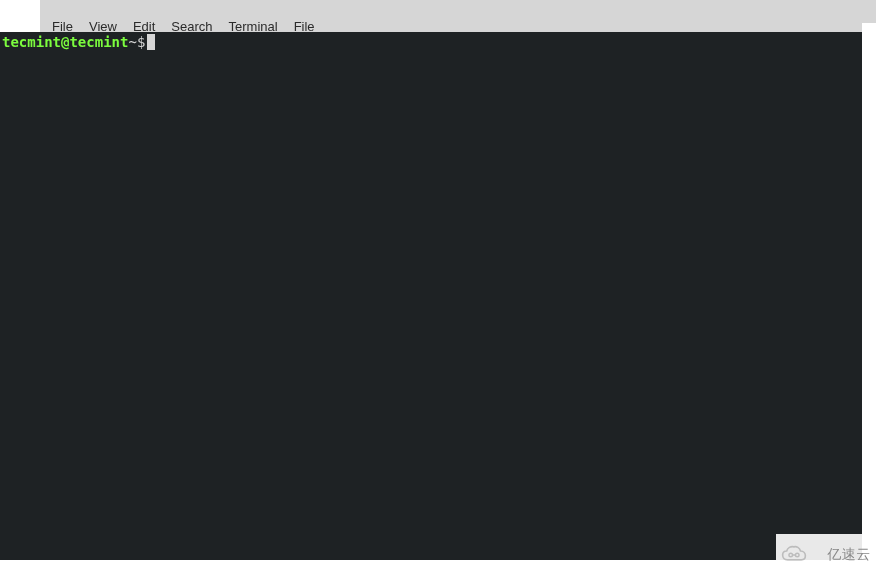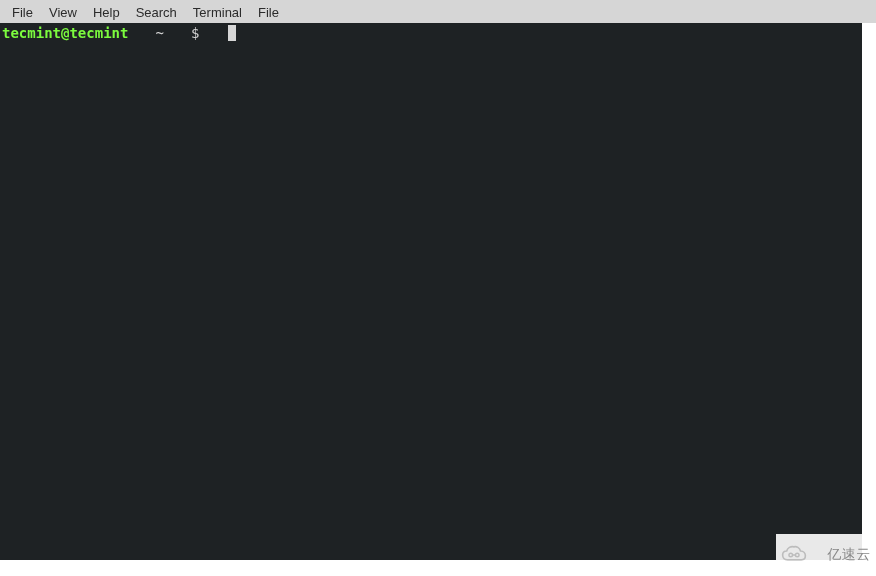--- a/index.html
+++ b/index.html
@@ -12,44 +12,44 @@
       height: 576px;
       font-family: sans-serif;
       background: #ffffff;
       position: relative;
       overflow: hidden;
     }
     .menubar {
       background: #d6d6d6;
       height: 23px;
       display: flex;
-      align-items: flex-end;
-      padding: 0 4px;
+      align-items: flex-start;
+      padding: 16px 4px;
       font-size: 13px;
       color: #2b2b2b;
+      margin-left: 40px;
     }
     .menu-item {
       padding: 3px 8px;
       cursor: pointer;
     }
     .terminal-area {
       background: #1e2224;
       width: 862px;
       height: 537px;
       position: relative;
       font-family: "DejaVu Sans Mono", "Liberation Mono", monospace;
       font-size: 14px;
       line-height: 18px;
       padding: 1px 0 0 2px;
     }
     .prompt-line {
       display: flex;
       align-items: center;
       height: 18px;
-      gap: 27px;
     }
     .prompt-user {
       color: #7cfc3e;
       font-weight: bold;
     }
     .prompt-path {
       color: #d0d0d0;
     }
     .prompt-symbol {
       color: #d0d0d0;
@@ -100,21 +100,21 @@
       height: 16px;
       background: #ffffff;
     }
   </style>
 </head>
 <body>
 
 <div class="menubar">
   <div class="menu-item">File</div>
   <div class="menu-item">View</div>
-  <div class="menu-item">Help</div>
+  <div class="menu-item">Edit</div>
   <div class="menu-item">Search</div>
   <div class="menu-item">Terminal</div>
   <div class="menu-item">File</div>
 </div>
 
 <div class="terminal-area">
   <div class="prompt-line">
     <span class="prompt-user">tecmint@tecmint</span>
     <span class="prompt-path"> ~ </span>
     <span class="prompt-symbol">$ </span>

